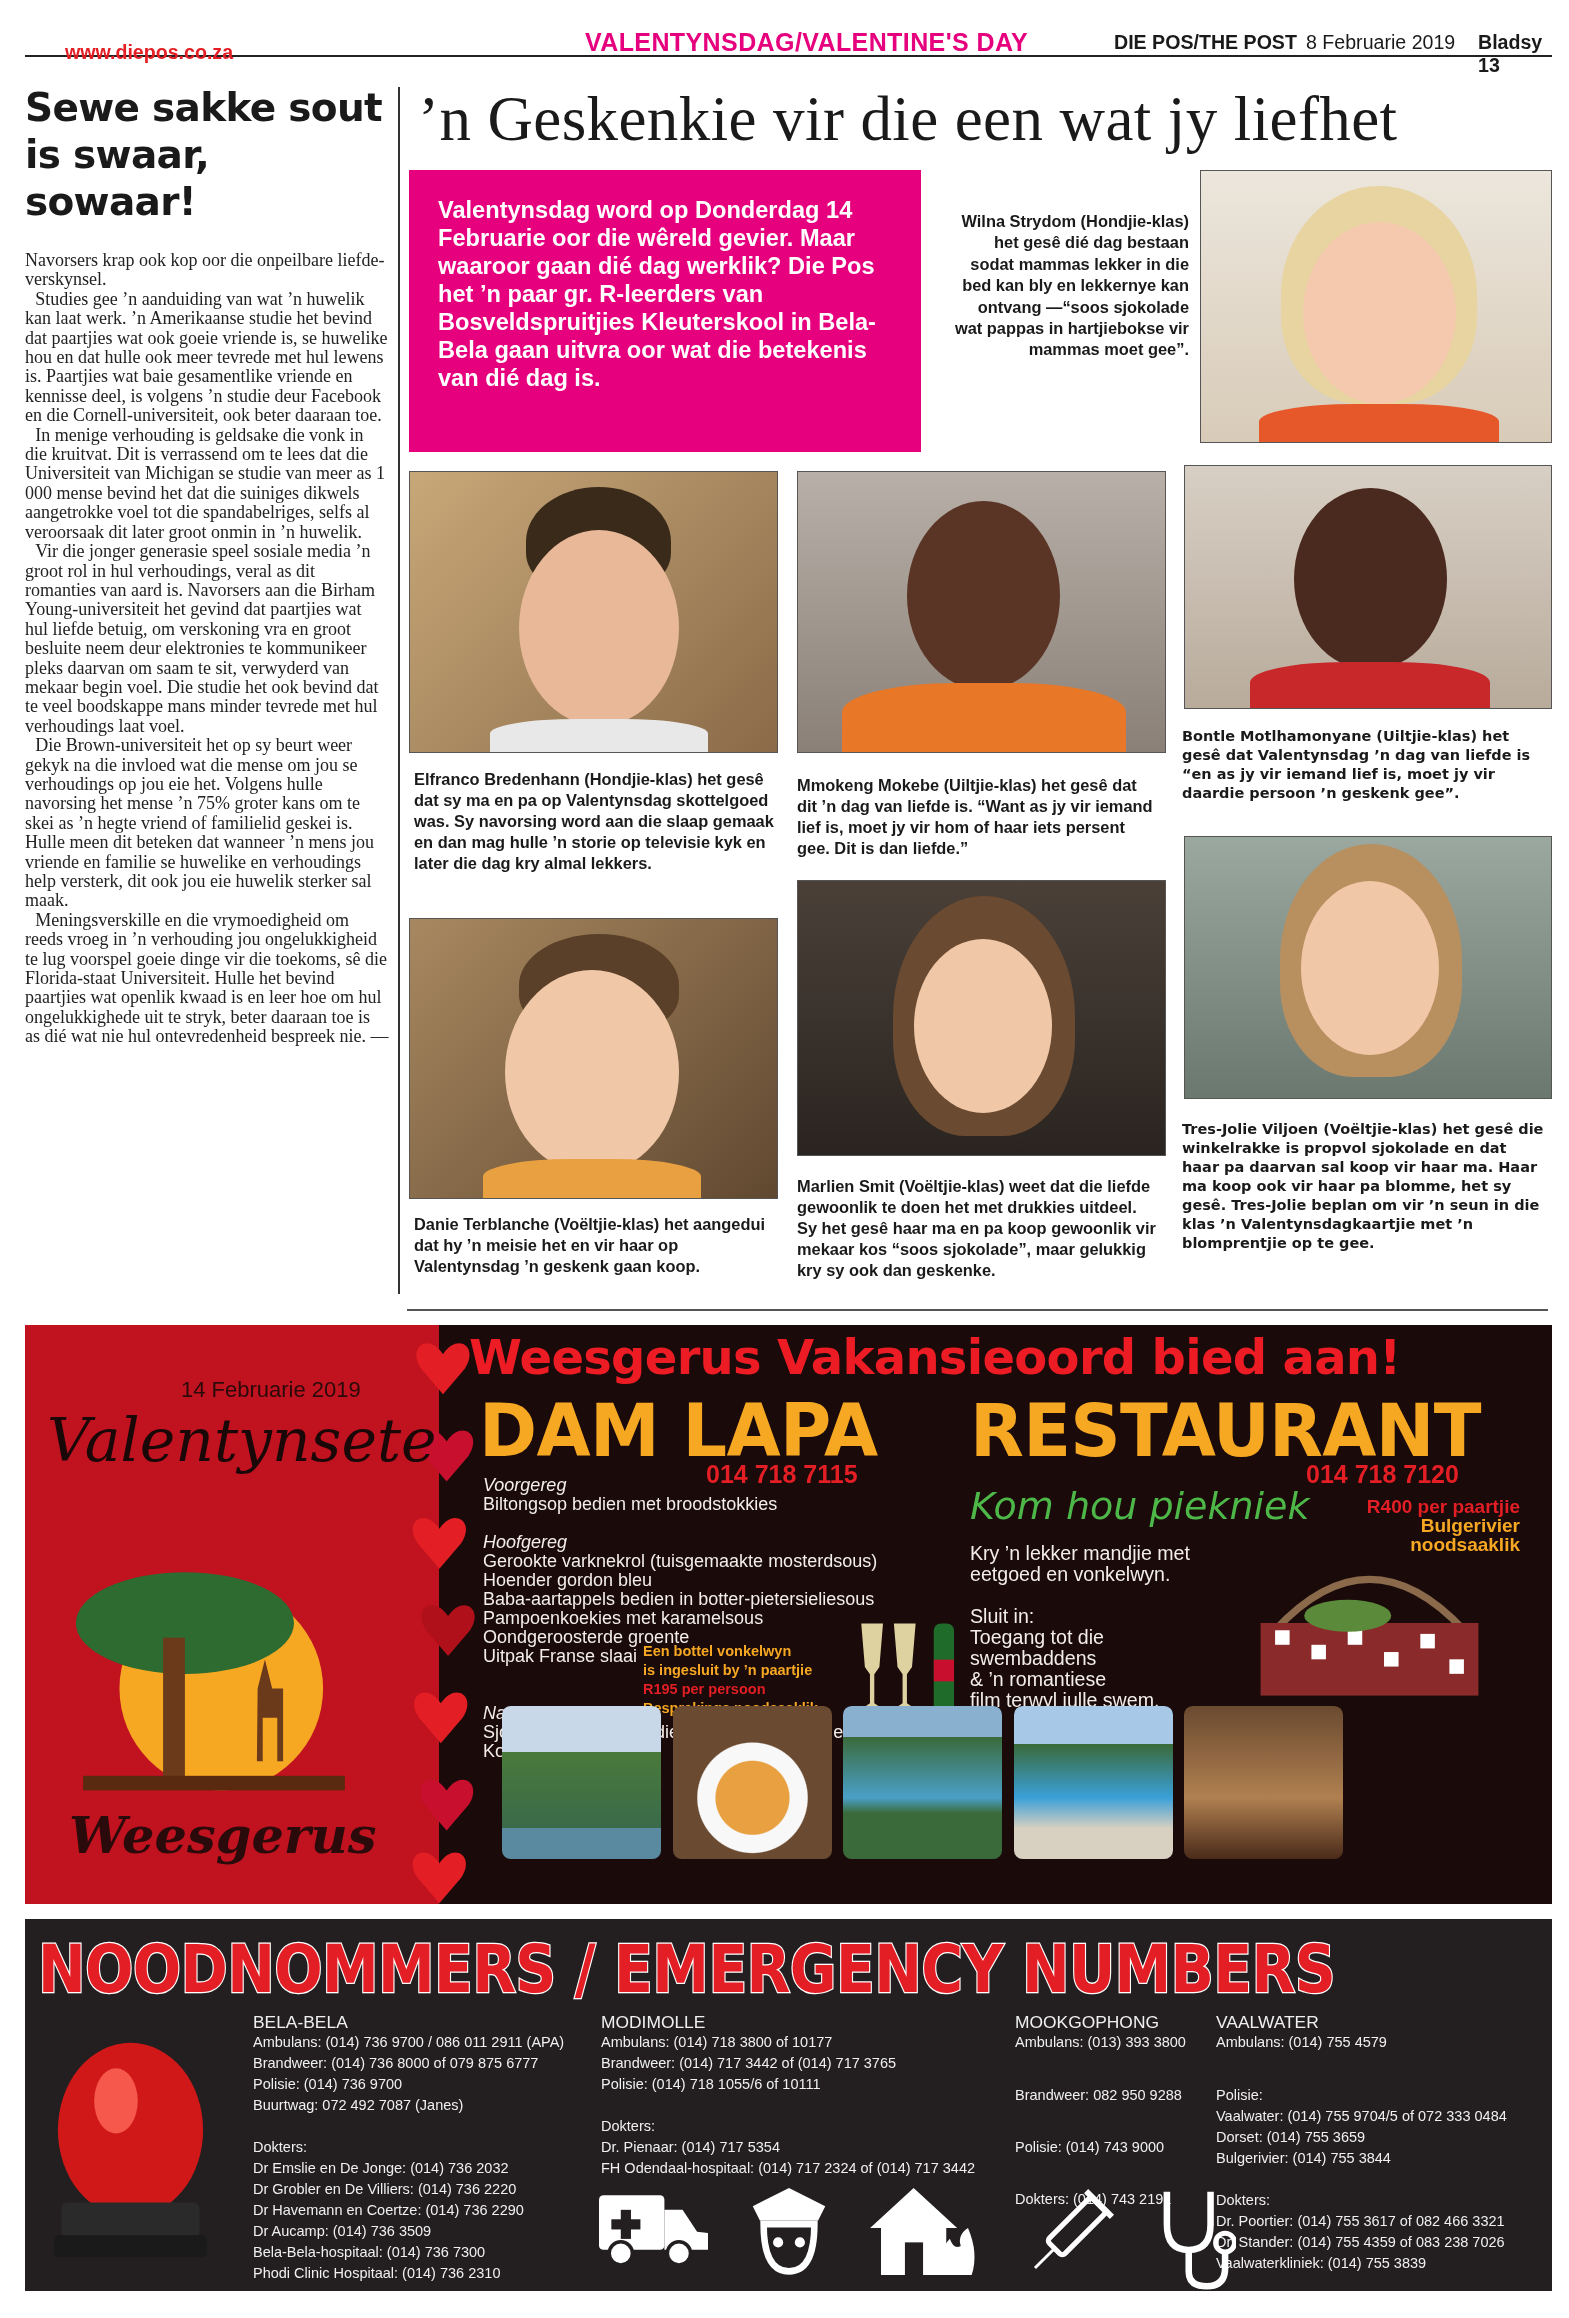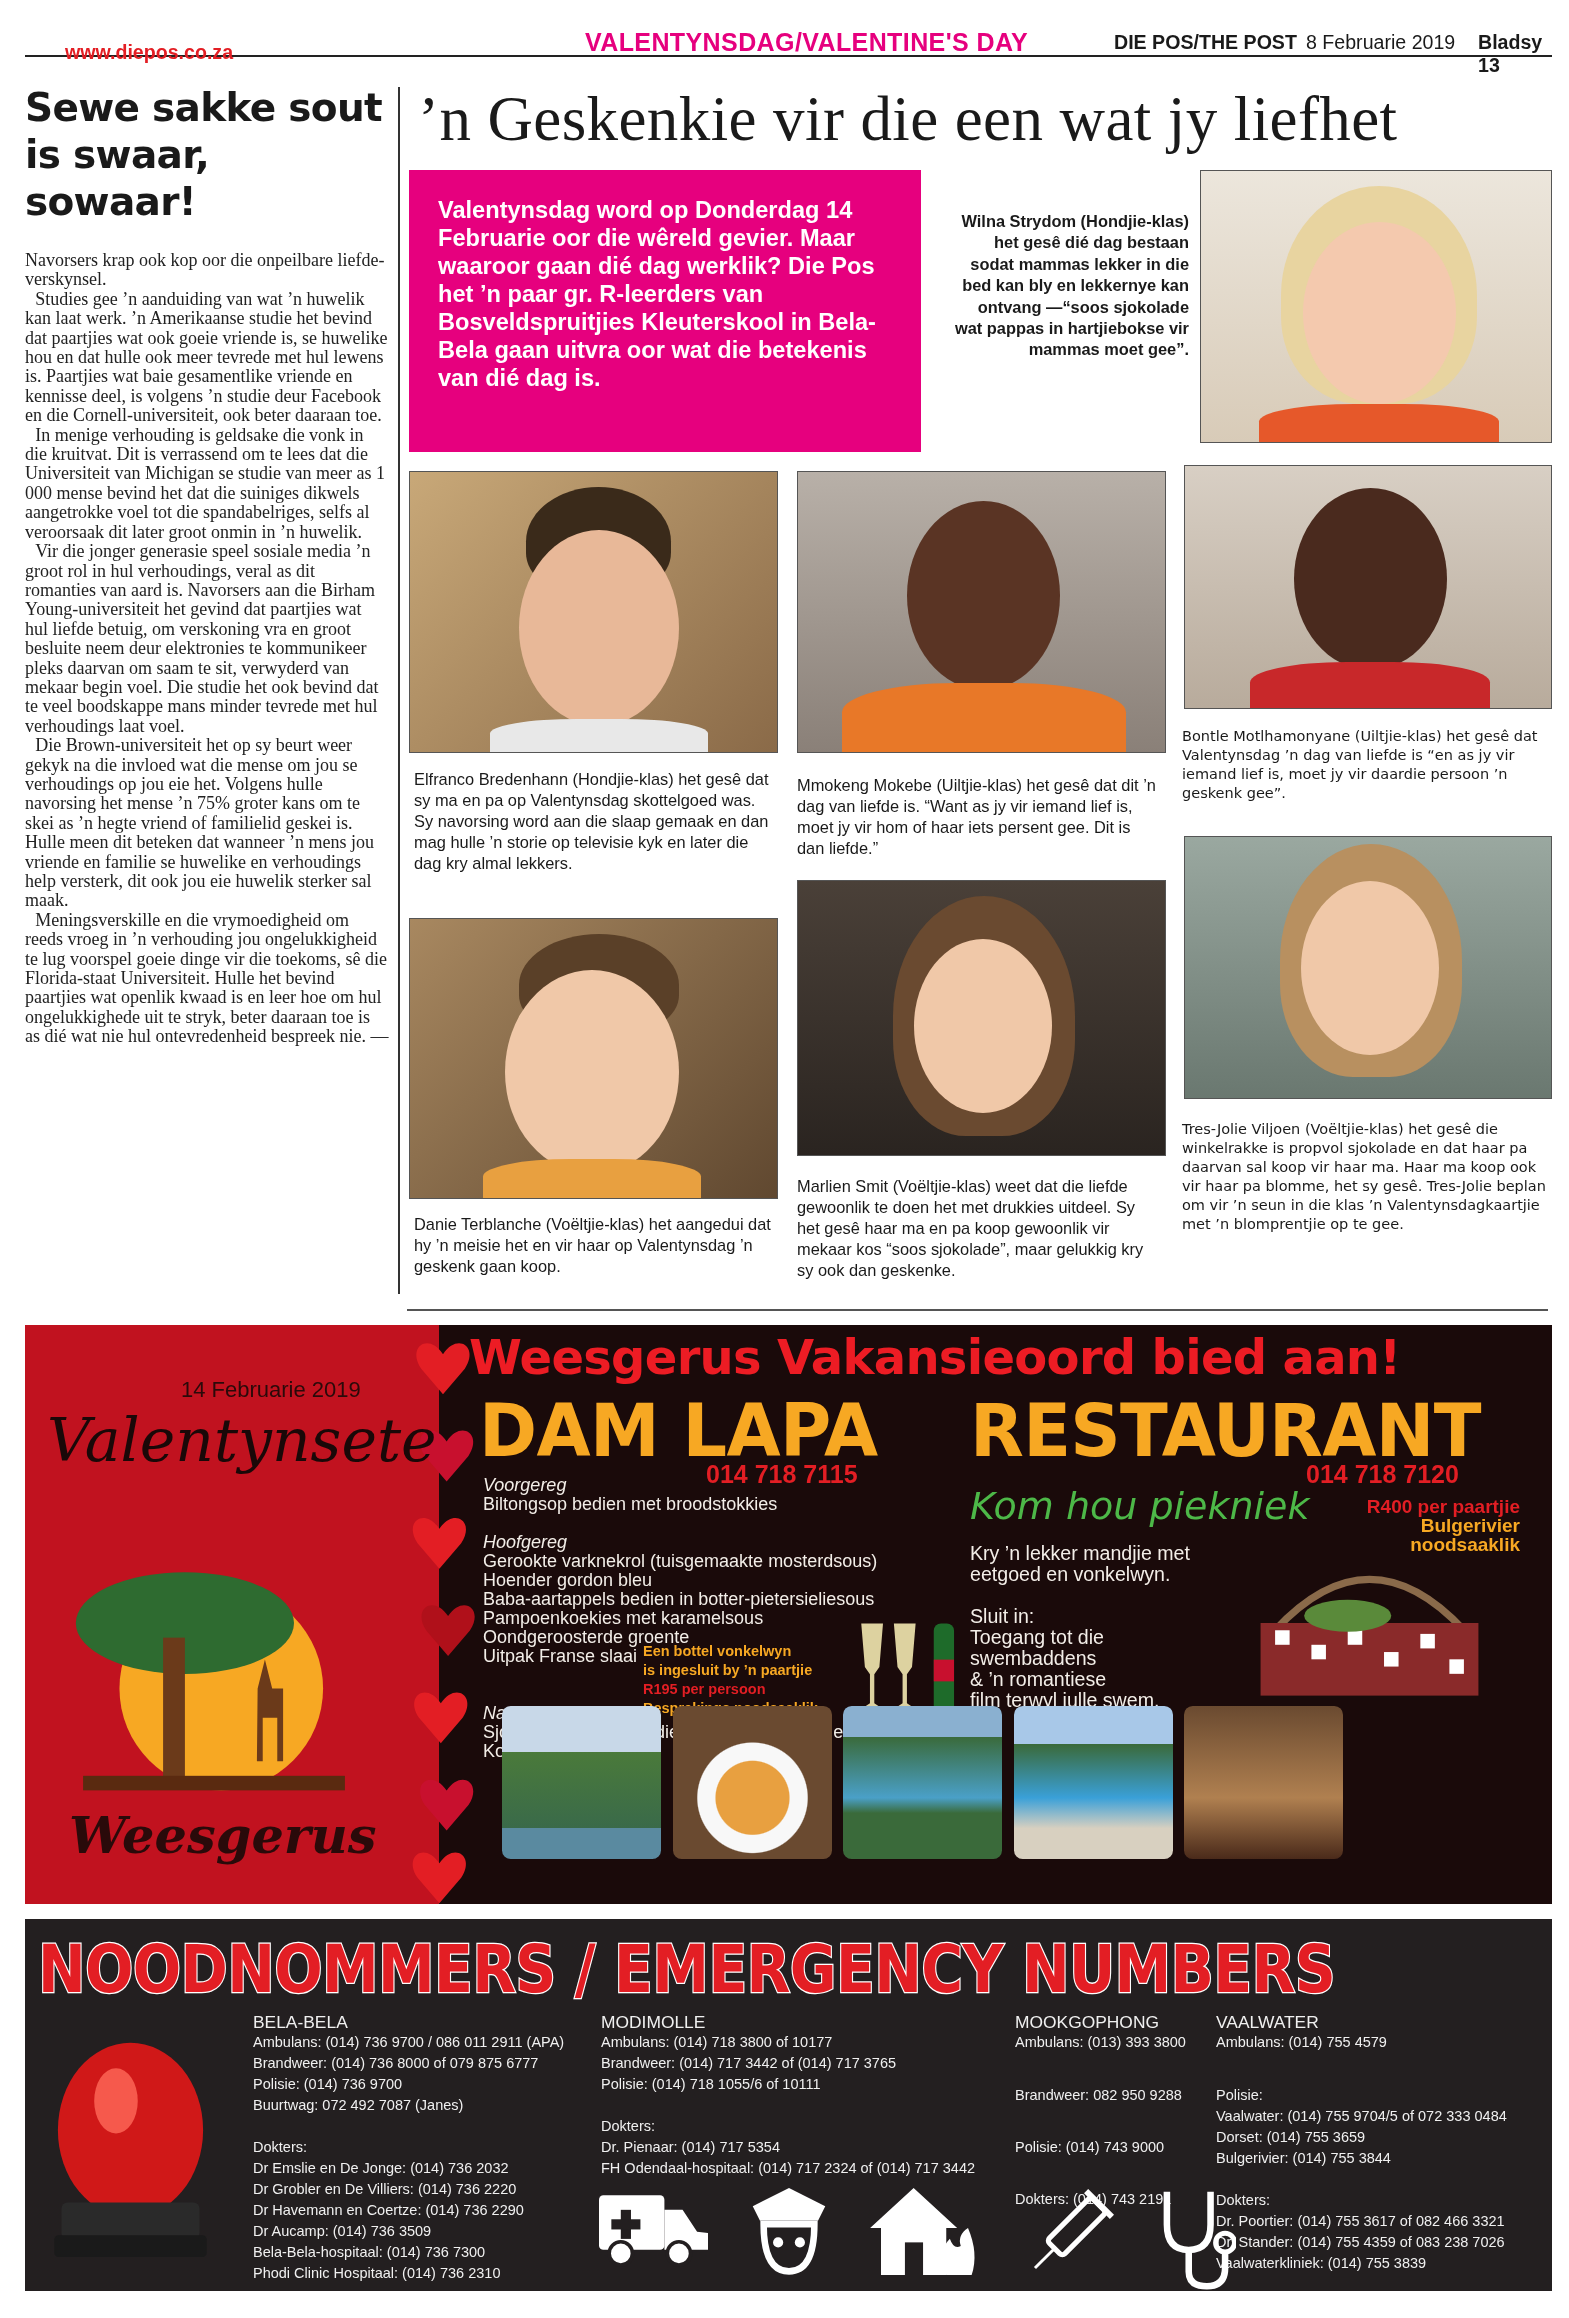--- a/index.html
+++ b/index.html
@@ -26,21 +26,21 @@
 
   .pinkbox { position: absolute; left: 409px; top: 170px; width: 512px; height: 282px; background: #e6007e; padding: 26px 29px 14.5px 29px; }
   .pinkbox p { color: #fff; font-weight: bold; font-size: 23.6px; line-height: 28px; }
 
   .quote-top { position: absolute; left: 952px; top: 211px; width: 237px; text-align: right; font-weight: bold; font-size: 16.4px; line-height: 21.4px; }
 
   .photo { position: absolute; overflow: hidden; border: 0.7px solid #555; }
   .photo .face { position: absolute; border-radius: 50%; }
   .photo .hair { position: absolute; border-radius: 50% 50% 40% 40%; }
 
-  .caption { position: absolute; font-weight: normal; font-size: 16.4px; line-height: 21px; color: #1a1a1a; }
+  .caption { position: absolute; font-weight: bold; font-size: 16.4px; line-height: 21px; color: #1a1a1a; }
 
   .hrule { position: absolute; left: 407px; top: 1309px; width: 1141px; height: 1.5px; background: #555; }
 
   
   .ad { position: absolute; left: 25px; top: 1325px; width: 1527px; height: 579px; background: #1a0a0a; overflow: hidden; }
   .ad .redside { position: absolute; left: 0; top: 0; width: 414px; height: 579px; background: #c1121f; }
   .ad .hearts { position: absolute; left: 378px; top: 0; width: 80px; height: 579px; }
   .ad .date { position: absolute; left: 156px; top: 52px; font-size: 22px; color: #2a0a0a; }
   .ad .script { position: absolute; left: 22px; top: 80px; font-family: "DejaVu Serif", serif; font-style: italic; font-size: 60px; color: #1a0808; }
   .ad .weesgerus { position: absolute; left: 44px; top: 480px; font-family: "DejaVu Serif", serif; font-style: italic; font-weight: bold; font-size: 51px; color: #2a0a0a; }

